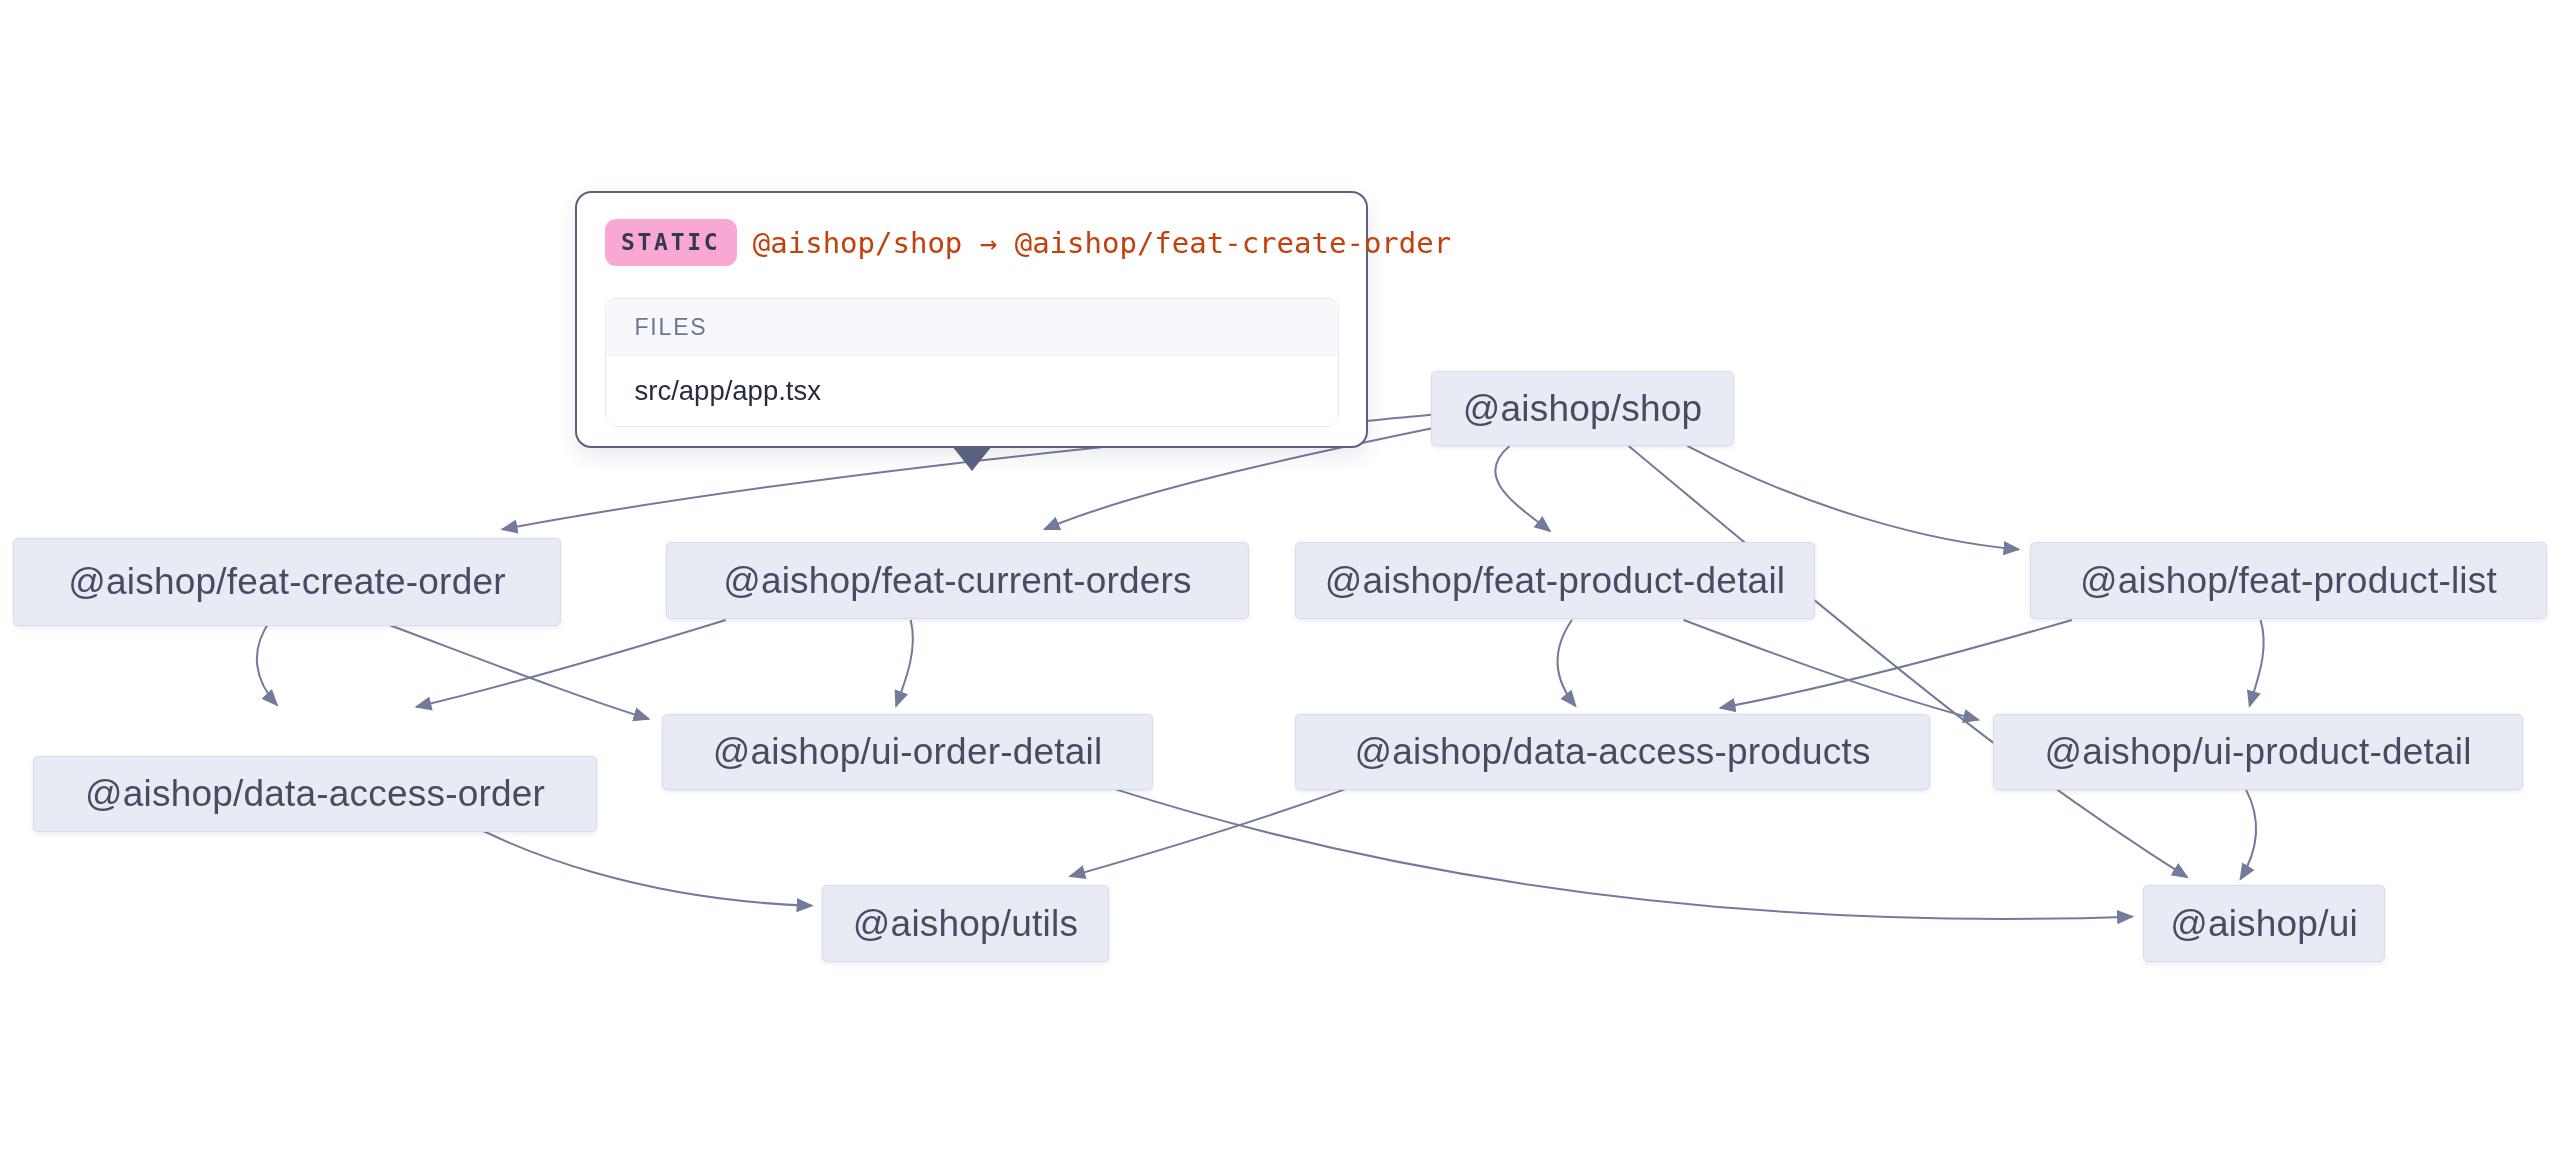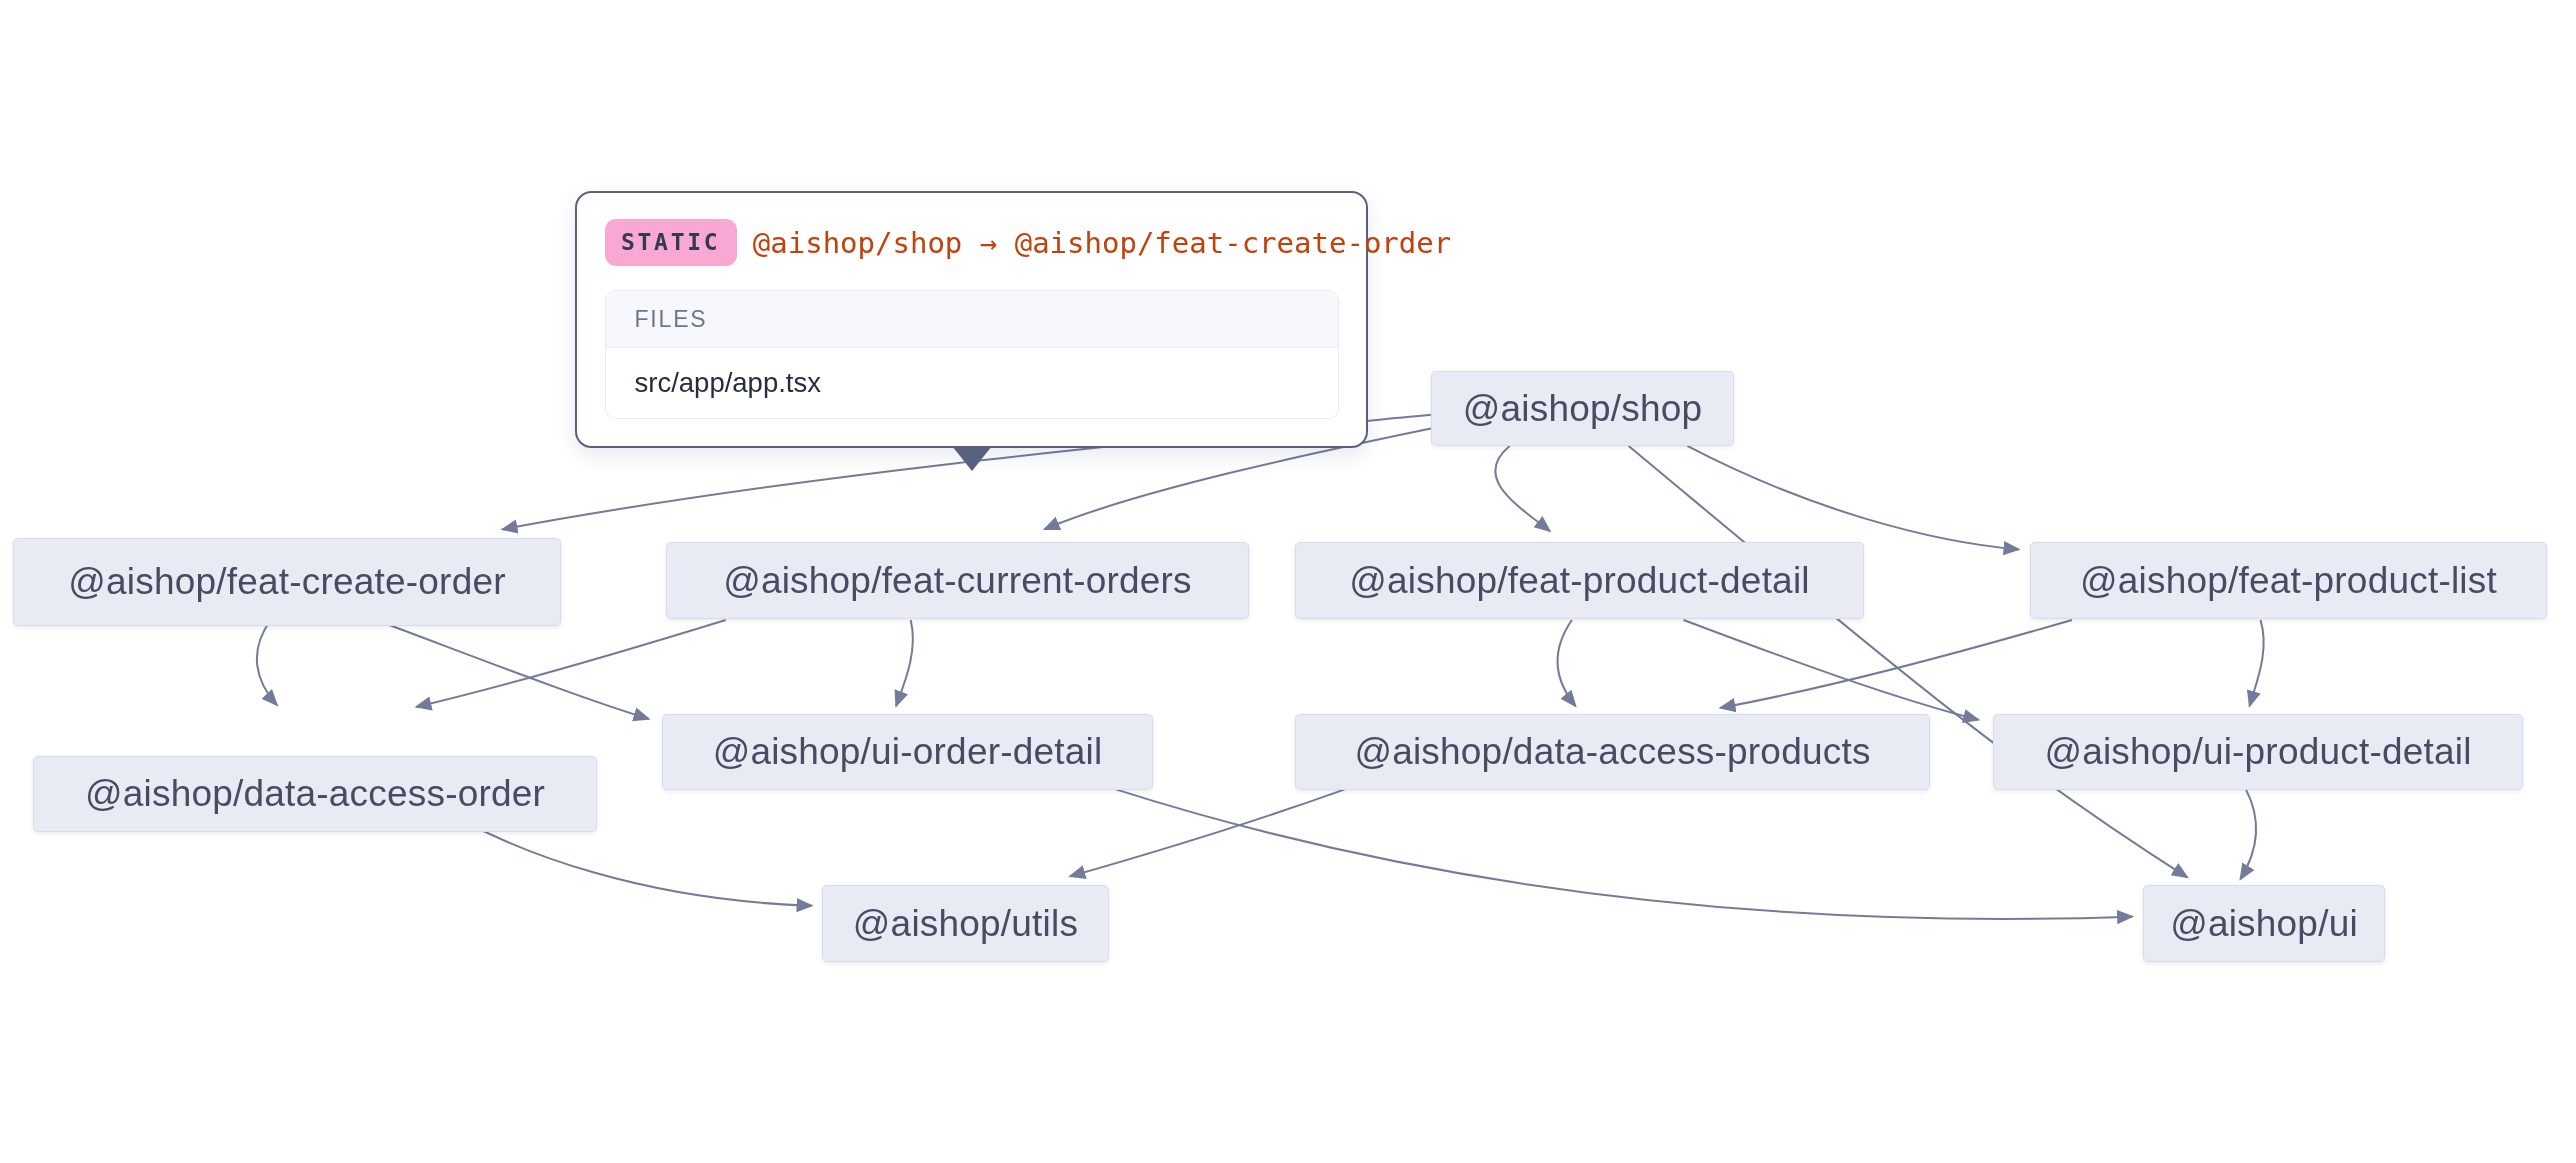--- a/index.html
+++ b/index.html
@@ -79,21 +79,21 @@
     line-height: 1;
   }
   .relation {
     margin-left: 16px;
     font-family: "DejaVu Sans Mono", monospace;
     font-size: 29px;
     color: #c2410c;
     white-space: nowrap;
   }
   .files-box {
-    margin-top: 24px;
+    margin-top: 32px;
     border: 1.8px solid #e8eaf2;
     border-radius: 11px;
     overflow: hidden;
   }
   .files-header {
     background: #f7f8fc;
     color: #6e7492;
     font-size: 23px;
     letter-spacing: 1.8px;
     padding: 14.7px 29px;
@@ -138,21 +138,21 @@
 
   <div class="node" style="left:1431px; top:371px; width:303px; height:75px">
     <span>@aishop/shop</span>
   </div>
   <div class="node" style="left:13px; top:538px; width:548px; height:88px">
     <span>@aishop/feat-create-order</span>
   </div>
   <div class="node" style="left:666px; top:542px; width:583px; height:77px">
     <span>@aishop/feat-current-orders</span>
   </div>
-  <div class="node" style="left:1295px; top:542px; width:569px; height:77px">
+  <div class="node" style="left:1295px; top:542px; width:520px; height:77px">
     <span>@aishop/feat-product-detail</span>
   </div>
   <div class="node" style="left:2030px; top:542px; width:517px; height:77px">
     <span>@aishop/feat-product-list</span>
   </div>
   <div class="node" style="left:33px; top:756px; width:564px; height:76px">
     <span>@aishop/data-access-order</span>
   </div>
   <div class="node" style="left:1295px; top:714px; width:635px; height:76px">
     <span>@aishop/data-access-products</span>

